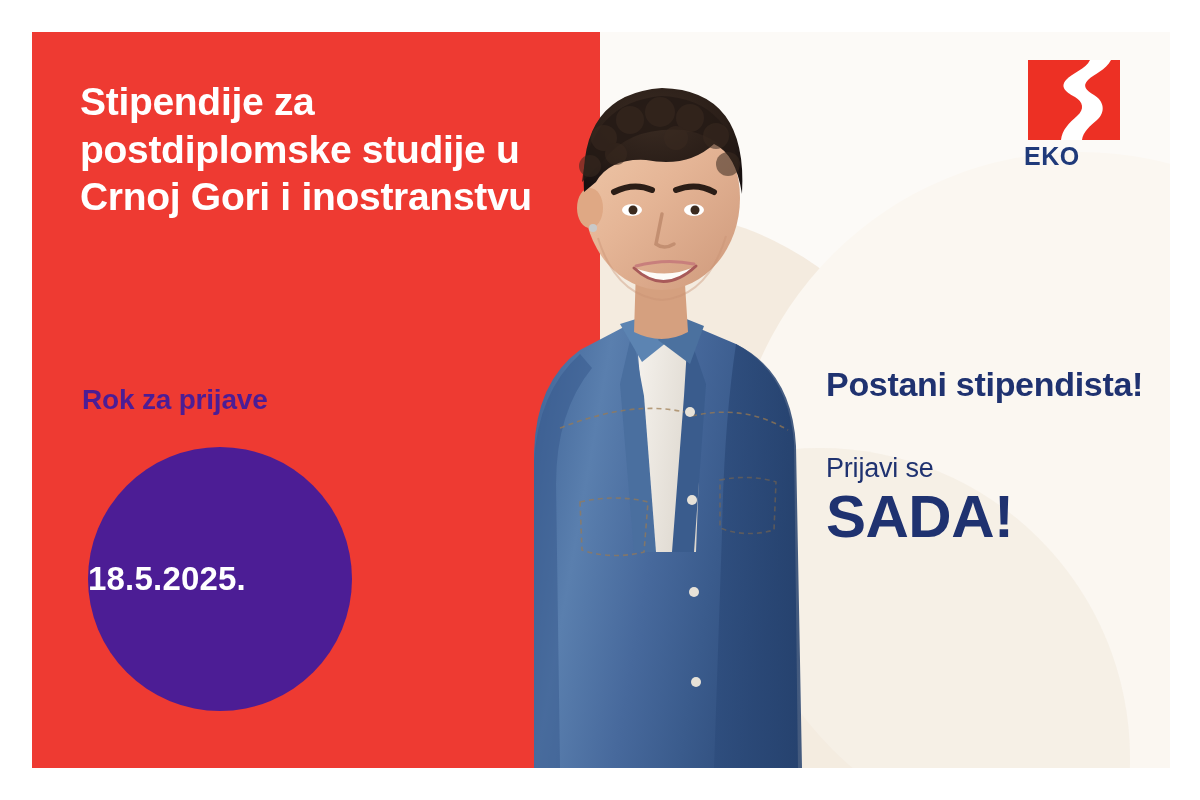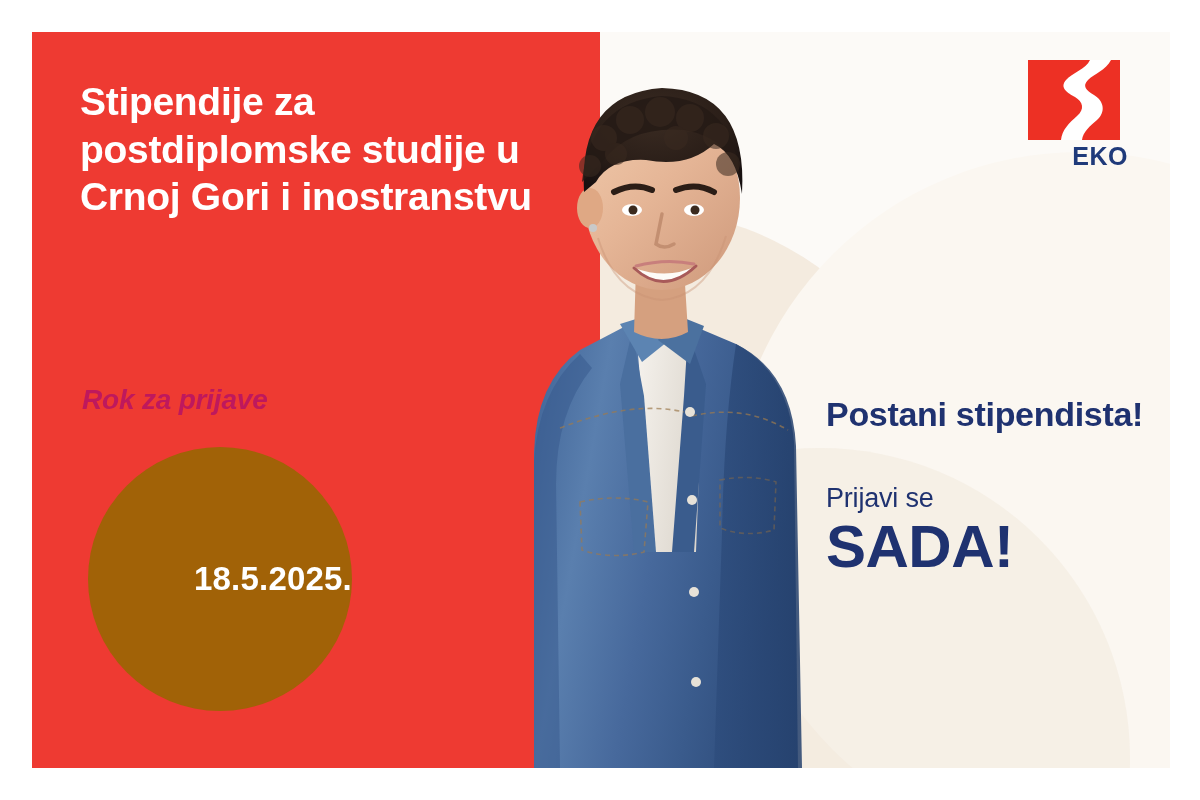--- a/index.html
+++ b/index.html
@@ -82,50 +82,49 @@
     font-size:39px;
     font-weight:700;
     line-height:1.22;
     letter-spacing:-0.3px;
   }
 
   
   .deadline-label {
     position:absolute;
     left:50px; top:352px;
-    color:#be185d;
+    color:#4c1d95;
     font-size:28px;
     font-weight:700;
     letter-spacing:-0.2px;
-    font-style:italic;
   }
 
   
   .date-circle {
     position:absolute;
     left:56px; top:415px;
     width:264px; height:264px;
     border-radius:50%;
-    background:#a16207;
+    background:#4c1d95;
     display:flex;
     align-items:center;
-    justify-content:flex-end;
+    justify-content:flex-start;
   }
   .date-circle-text {
     color:#ffffff;
     font-size:33px;
     font-weight:700;
     letter-spacing:0.2px;
     white-space:nowrap;
   }
 
   
   .cta-block {
     position:absolute;
-    left:794px; top:362px;
+    left:794px; top:332px;
     width:330px;
   }
   .cta-primary {
     color:#1f3270;
     font-size:34px;
     font-weight:700;
     line-height:1.22;
     letter-spacing:-0.3px;
   }
   .cta-secondary {
@@ -153,21 +152,21 @@
   .logo-mark {
     width:92px; height:80px;
     background:#ed3024;
     position:relative;
     overflow:hidden;
     margin-left:4px;
   }
   .logo-mark svg { display:block; width:100%; height:100%; }
   .logo-word {
     margin-top:4px;
-    text-align:right;
+    text-align:left;
     color:#1f3a7a;
     font-size:25px;
     font-weight:700;
     letter-spacing:0.5px;
     line-height:1;
   }
 
   
   .person {
     position:absolute;

